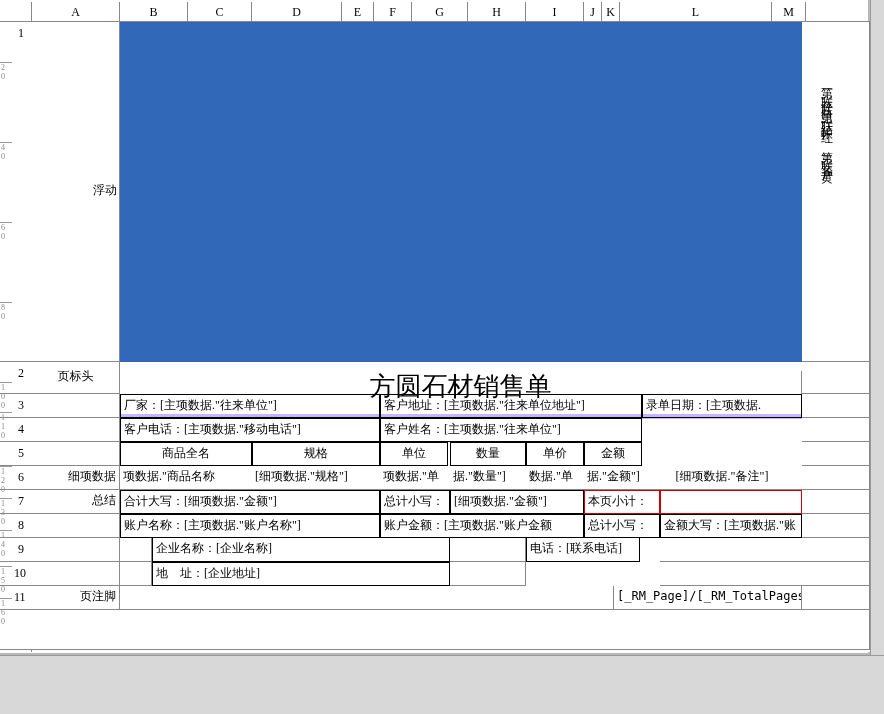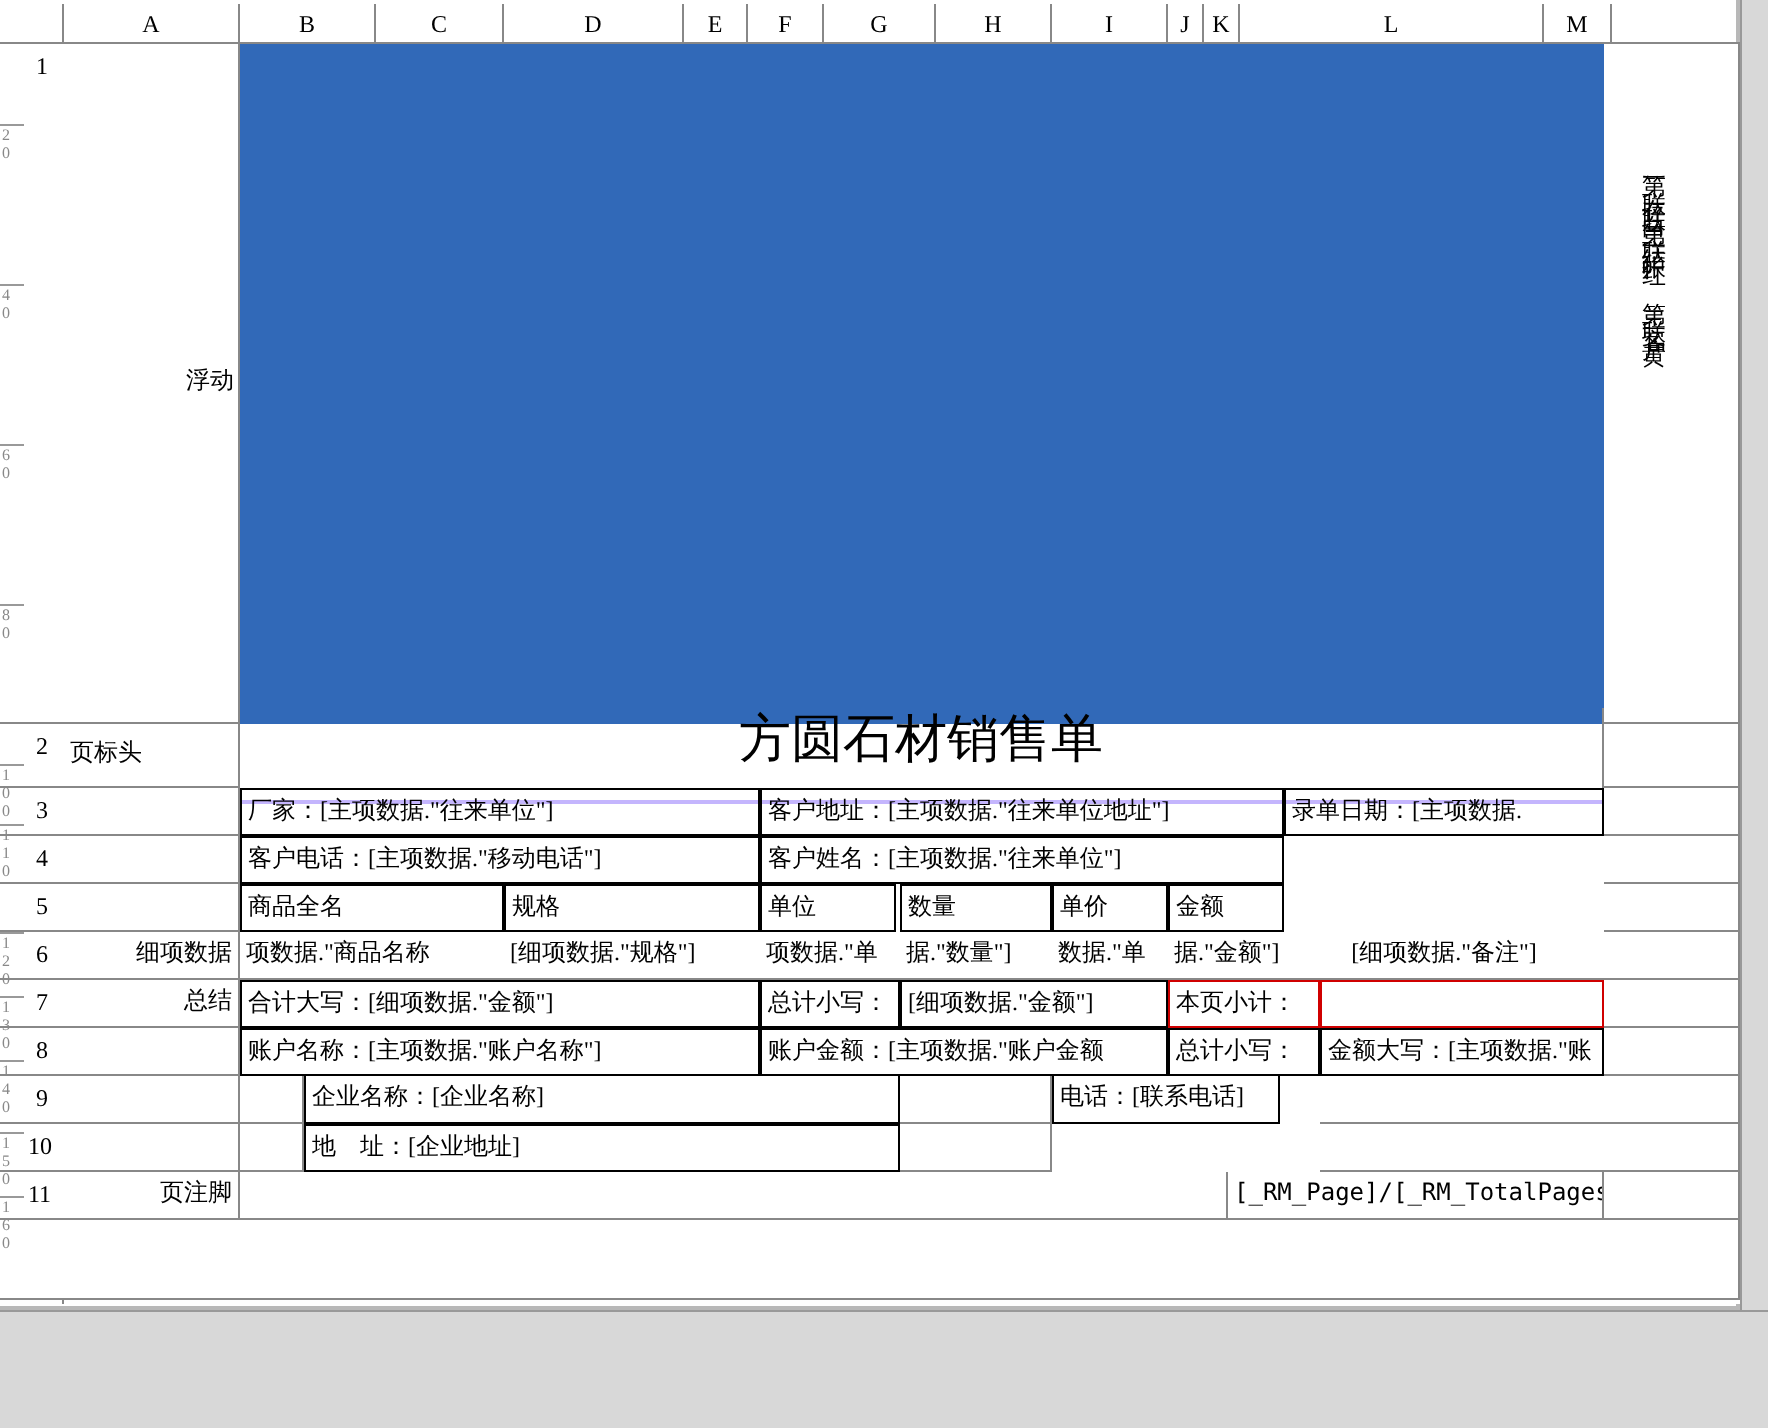--- a/index.html
+++ b/index.html
@@ -99,21 +99,21 @@
   .blue-block {
     position: absolute;
     background: #3169b8;
   }
   .title {
     font-family: "SimSun","宋体",serif;
     font-size: 26px;
     text-align: center;
     line-height: 28px;
   }
-  .center { }
+  .center { text-align: center; }
   .redbox { border: 1.5px solid #d00000 !important; }
   .vtext {
     position: absolute;
     writing-mode: vertical-rl;
     text-orientation: upright;
     font-size: 12px;
     letter-spacing: 4px;
   }
 </style>
 </head>
@@ -165,39 +165,39 @@
     <div class="major" style="top:508px"><span style="font-size:8px;color:#888">1<br>4<br>0</span></div>
     <div class="major" style="top:544px"><span style="font-size:8px;color:#888">1<br>5<br>0</span></div>
     <div class="major" style="top:576px"><span style="font-size:8px;color:#888">1<br>6<br>0</span></div>
   </div>
 
   <div class="sheet">
 
     <div class="cell grayline" style="left:0;top:0;width:88px;height:340px">
       <div style="position:absolute;top:160px;width:82px;text-align:right">浮动</div>
     </div>
-    <div class="cell grayline" style="left:0;top:340px;width:88px;height:32px;text-align:left;padding-top:6px">页标头</div>
+    <div class="cell grayline" style="left:0;top:340px;width:88px;height:32px;text-align:center;padding-top:6px">页标头</div>
     <div class="cell grayline" style="left:0;top:372px;width:88px;height:24px"></div>
     <div class="cell grayline" style="left:0;top:396px;width:88px;height:24px"></div>
     <div class="cell grayline" style="left:0;top:420px;width:88px;height:24px"></div>
     <div class="cell grayline" style="left:0;top:444px;width:88px;height:24px;text-align:right">细项数据</div>
     <div class="cell grayline" style="left:0;top:468px;width:88px;height:24px;text-align:right">总结</div>
     <div class="cell grayline" style="left:0;top:492px;width:88px;height:24px"></div>
     <div class="cell grayline" style="left:0;top:516px;width:88px;height:24px"></div>
     <div class="cell grayline" style="left:0;top:540px;width:88px;height:24px"></div>
     <div class="cell grayline" style="left:0;top:564px;width:88px;height:24px;text-align:right">页注脚</div>
 
     <div class="blue-block" style="left:88px;top:0;width:682px;height:340px"></div>
 
     <div class="vtext" style="left:786px;top:56px;height:280px">第一联存联白第二联结帐红　第三联客户黄</div>
 
     <div class="cell grayline" style="left:770px;top:0;width:68px;height:340px"></div>
     <div class="cell grayline" style="left:770px;top:340px;width:68px;height:32px"></div>
 
-    <div class="cell grayline" style="left:88px;top:332px;width:682px;height:48px;border-bottom:2px solid #c4b5fd">
+    <div class="cell grayline" style="left:88px;top:349px;width:682px;height:48px;border-bottom:5px solid #c4b5fd">
       <div class="title">方圆石材销售单</div>
     </div>
 
     <div class="cell" style="left:88px;top:372px;width:260px;height:24px">厂家：[主项数据."往来单位"]</div>
     <div class="cell" style="left:348px;top:372px;width:262px;height:24px">客户地址：[主项数据."往来单位地址"]</div>
     <div class="cell" style="left:610px;top:372px;width:160px;height:24px">录单日期：[主项数据.</div>
     <div class="cell grayline" style="left:770px;top:372px;width:68px;height:24px"></div>
 
     <div class="cell" style="left:88px;top:396px;width:260px;height:24px">客户电话：[主项数据."移动电话"]</div>
     <div class="cell" style="left:348px;top:396px;width:262px;height:24px">客户姓名：[主项数据."往来单位"]</div>

